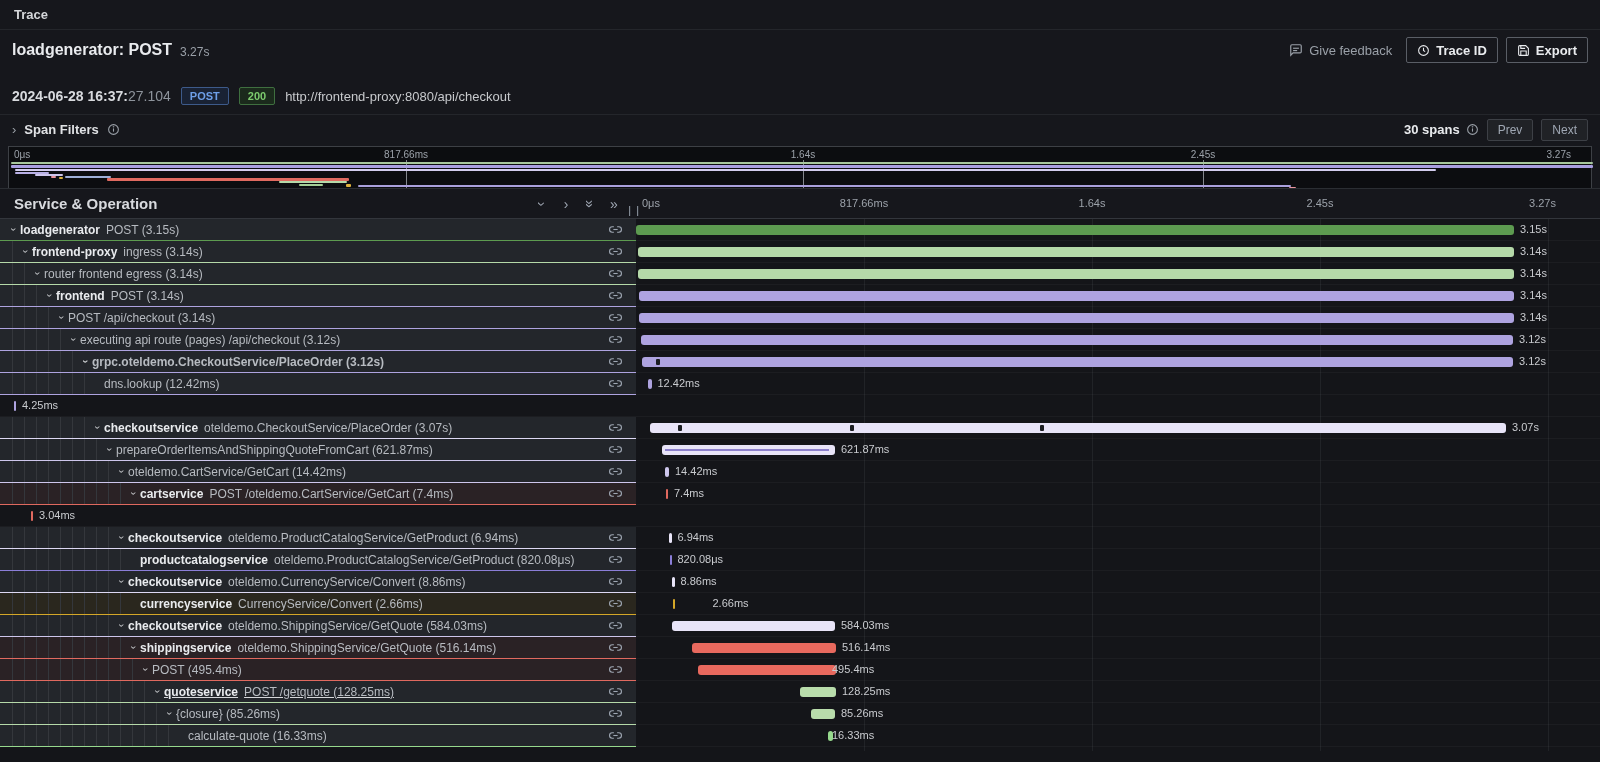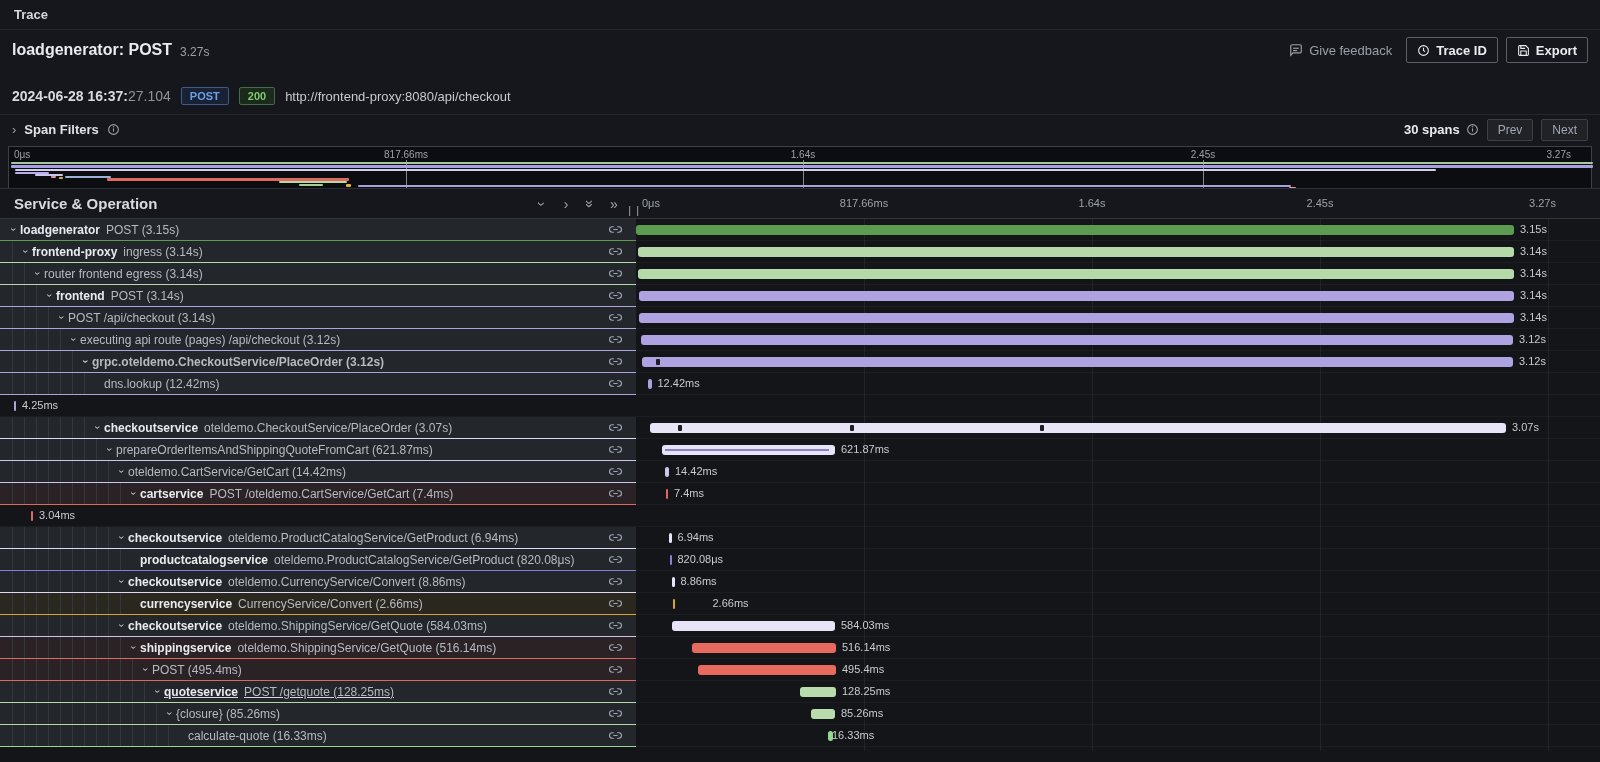--- a/index.html
+++ b/index.html
@@ -697,21 +697,21 @@
       <span class="linkic">
         <svg class="ic" width="13" height="13" viewBox="0 0 24 24" fill="none" stroke="#9fa7b3" stroke-width="2">
                 <path d="M15 7h3a5 5 0 0 1 0 10h-3"></path>
                 <path d="M9 17H6A5 5 0 0 1 6 7h3"></path>
                 <line x1="8" y1="12" x2="16" y2="12"></line>
               </svg>
       </span>
     </div>
     <div class="tcell">
       <div class="bar" style="left: 62px; width: 138px; background: rgb(232, 105, 94);"></div>
-      <span class="blabel" style="left: 206px;">495.4ms</span>
+      <span class="blabel" style="left: 196px;">495.4ms</span>
     </div>
   </div>
         <div class="row">
     <div class="ncell" style="border-bottom-color: rgb(181, 217, 169); text-decoration: underline;">
             <div class="guide" style="left: 144px;"></div>
             <div class="guide" style="left: 132px;"></div>
             <div class="guide" style="left: 120px;"></div>
             <div class="guide" style="left: 108px;"></div>
             <div class="guide" style="left: 96px;"></div>
             <div class="guide" style="left: 84px;"></div>

